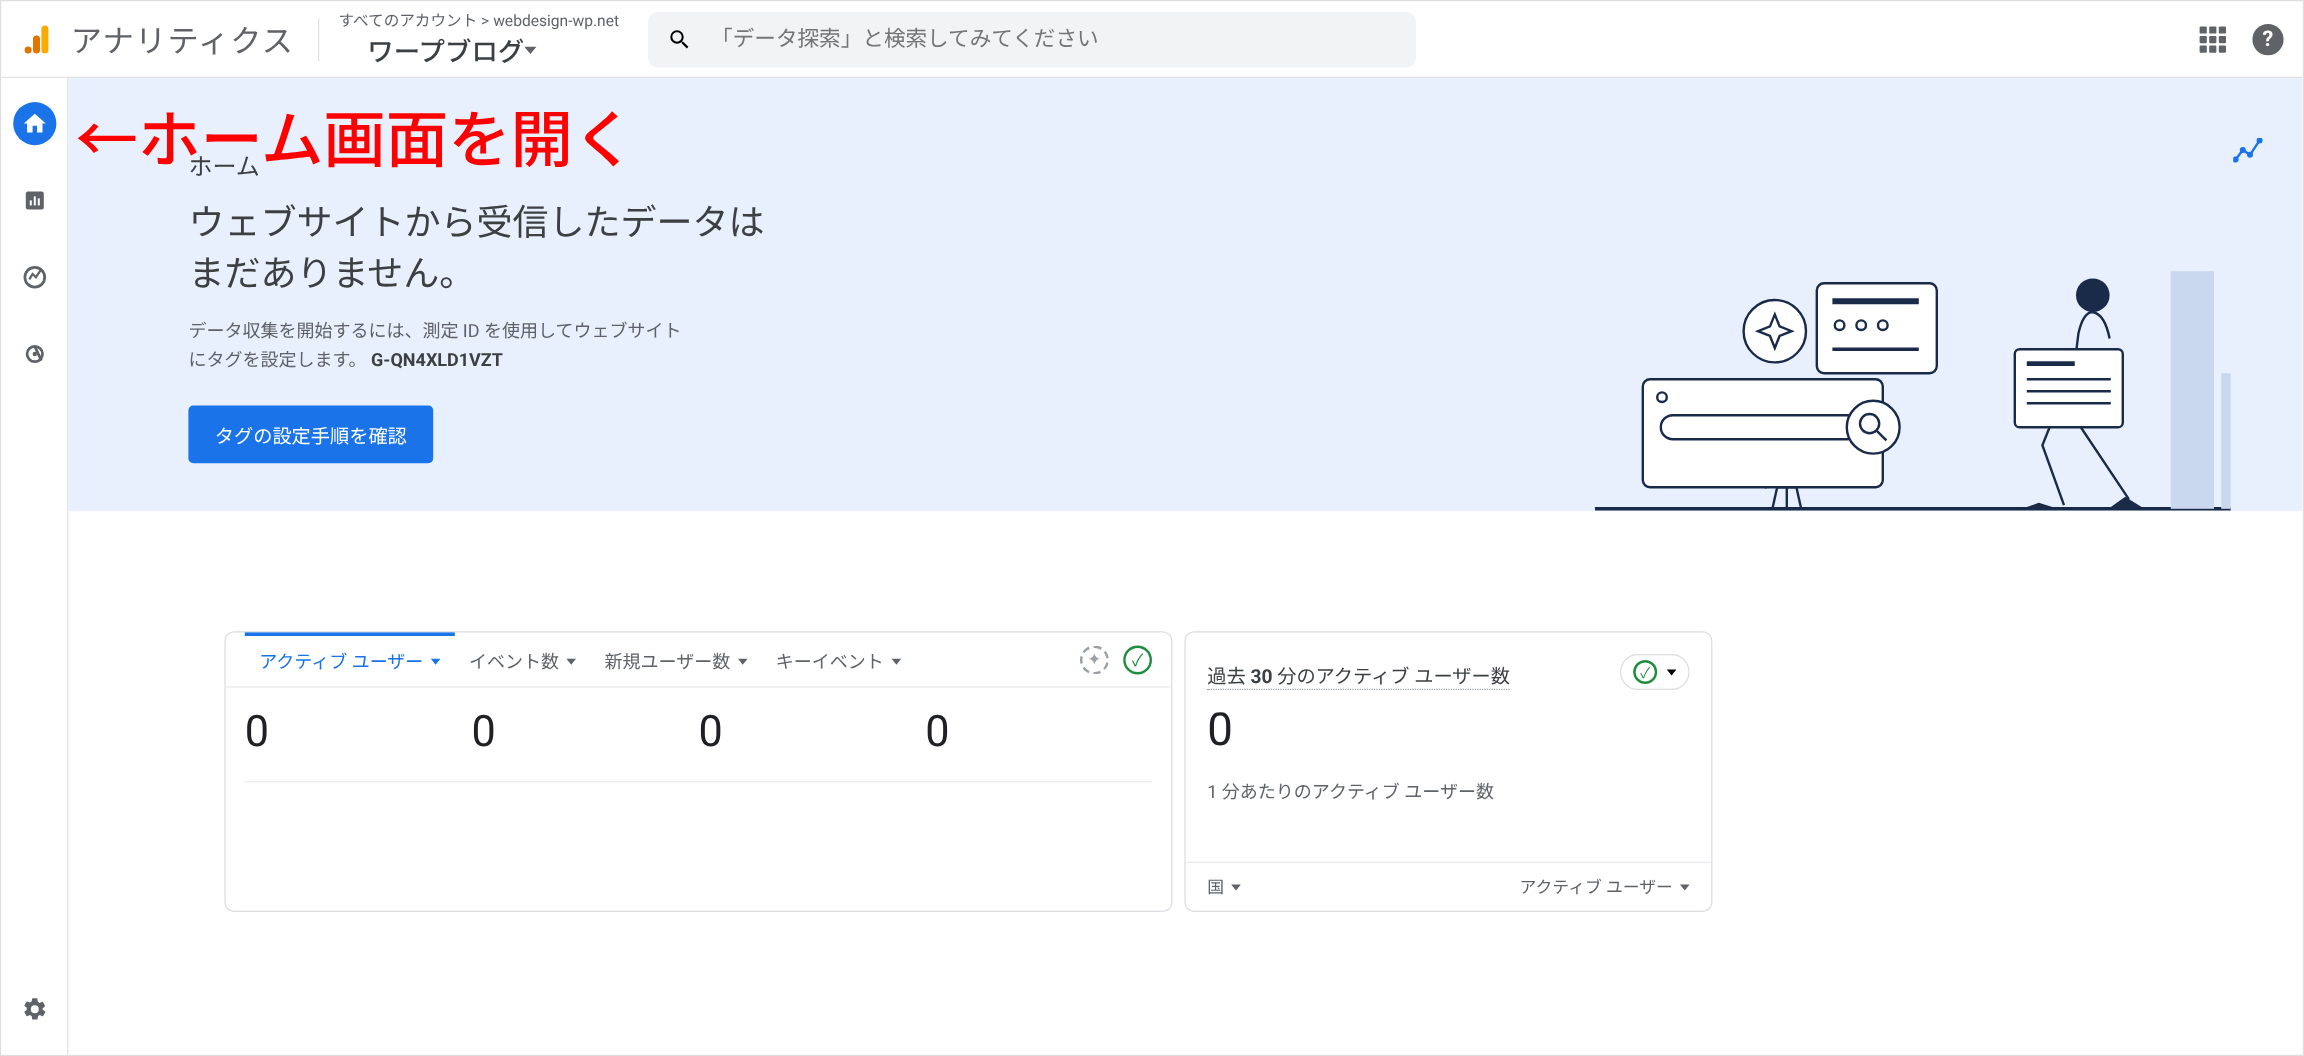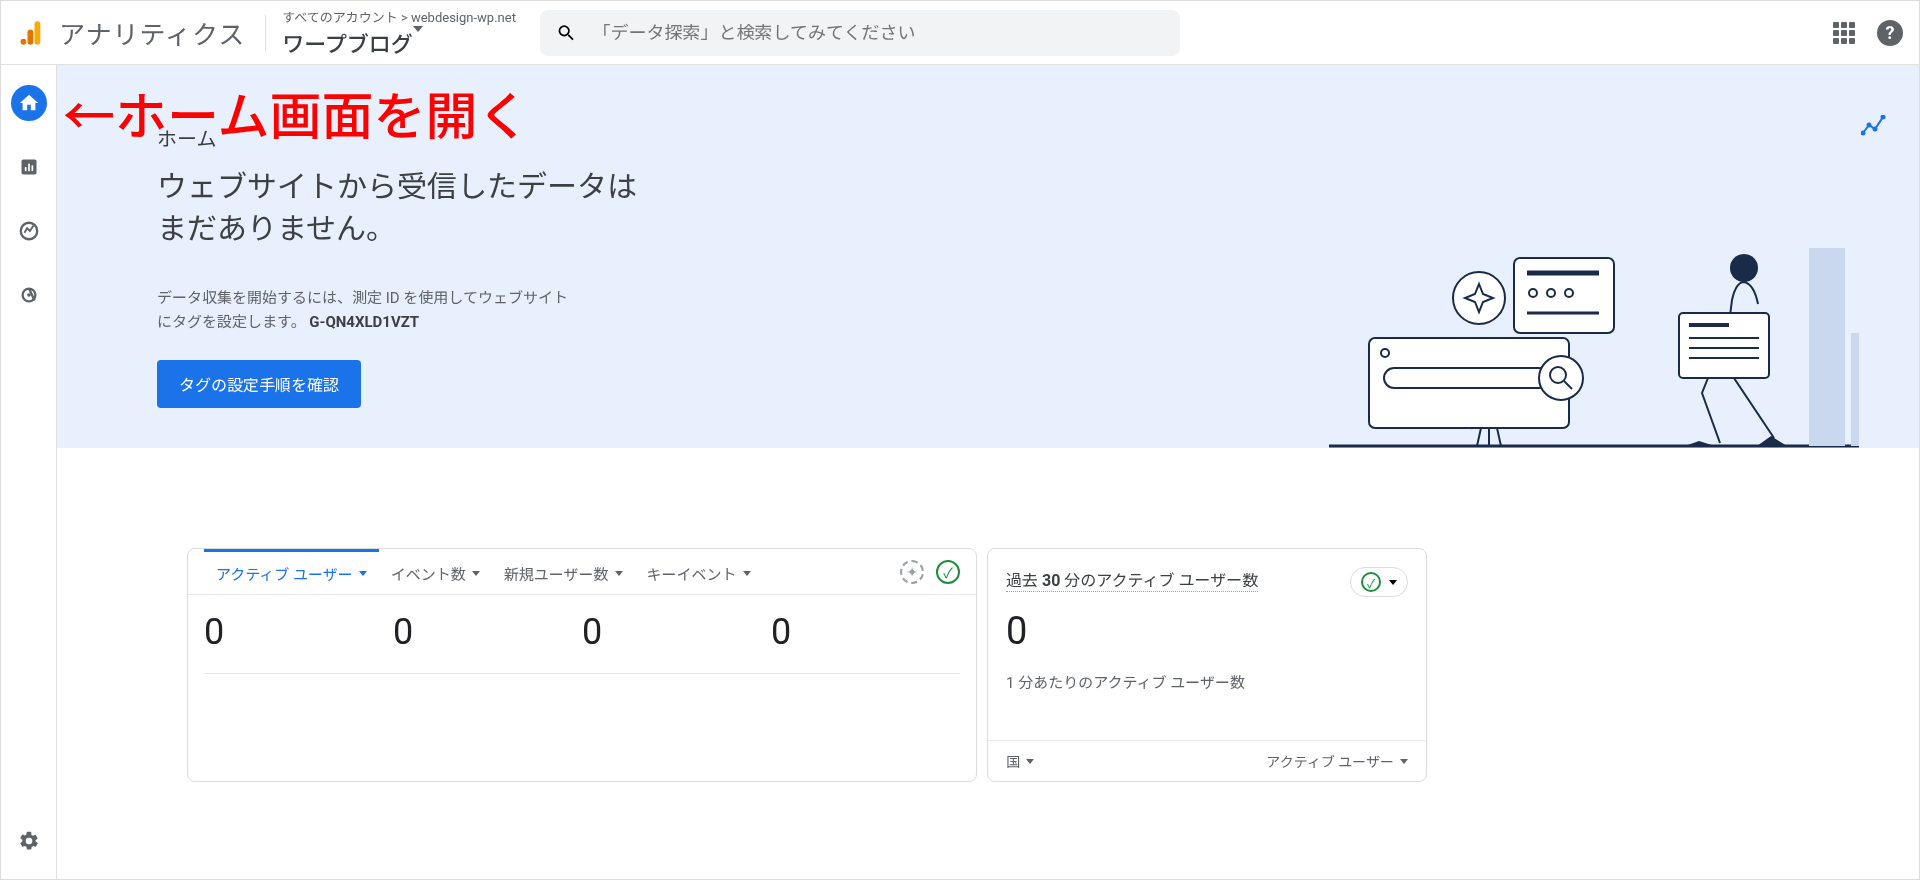--- a/index.html
+++ b/index.html
@@ -5,21 +5,21 @@
 * { margin:0; padding:0; box-sizing:border-box; font-family:"Roboto","Noto Sans JP",Arial,sans-serif; }
 body { width:1920px; height:880px; background:#fff; overflow:hidden; position:relative; border:1px solid #ddd; }
 
 
 .header { height:64px; display:flex; align-items:center; padding:0 16px; border-bottom:1px solid #e0e0e0; }
 .logo { width:28px; height:28px; margin-right:14px; }
 .product-name { font-size:26px; color:#5f6368; margin-right:20px; letter-spacing:1px; }
 .divider-v { width:1px; height:36px; background:#e0e0e0; margin-right:16px; }
 .account-block { display:flex; flex-direction:column; margin-right:24px; min-width:230px; }
 .account-path { font-size:13px; color:#5f6368; }
-.property-row { display:flex; gap:0; }
+.property-row { display:flex; align-items:center; gap:0;margin-left:24px; }
 .property-name { font-size:22px; font-weight:500; color:#3c4043; }
 .chev-down { width:0;height:0;border-left:5px solid transparent;border-right:5px solid transparent;border-top:6px solid #5f6368; }
 .search-bar { flex:0 0 640px; height:46px; background:#f1f3f4; border-radius:8px; display:flex; align-items:center; padding:0 16px; gap:16px; }
 .search-bar input { border:none; background:transparent; font-size:18px; color:#0c4a6e; outline:none; width:100%; }
 .spacer { flex:1; }
 .header-icons { display:flex; gap:22px; align-items:center; }
 .apps-icon { width:22px;height:22px; display:grid; grid-template-columns:repeat(3,6px); grid-template-rows:repeat(3,6px); gap:2px; }
 .apps-icon span { background:#5f6368; border-radius:1px; }
 .help-icon { width:26px;height:26px;border-radius:50%; background:#5f6368; color:#fff; display:flex;align-items:center;justify-content:center; font-size:18px; font-weight:bold; }
 
@@ -29,21 +29,21 @@
 .sb-item.active { background:#1a73e8; color:#fff; }
 .sb-settings { margin-top:auto; margin-bottom:20px; }
 
 
 .annotation { position:absolute; left:62px; top:74px; font-size:52px; color:#ff0000; font-weight:500; display:flex; align-items:center; z-index:10; white-space:nowrap; }
 
 
 .main { position:absolute; left:56px; top:64px; right:0; bottom:0; overflow:auto; }
 .hero { background:#e8f0fe; padding:40px 0 40px 100px; position:relative; min-height:340px; }
 .hero-title-small { font-size:20px; color:#3c4043; margin-bottom:14px;margin-top:18px; }
-.hero-heading { font-size:30px; color:#3c4043; line-height:1.4; margin-bottom:36px; }
+.hero-heading { font-size:30px; color:#3c4043; line-height:1.4; margin-bottom:14px; }
 .hero-desc { font-size:15px; color:#5f6368; line-height:1.6; max-width:420px; margin-bottom:4px; }
 .hero-id { font-size:15px; color:#3c4043; font-weight:bold; }
 .hero-btn { margin-top:22px; background:#1a73e8; color:#fff; border:none; padding:12px 22px; font-size:16px; border-radius:4px; cursor:pointer; }
 .hero-illus { position:absolute; right:60px; bottom:0; width:530px; height:230px; }
 .trend-icon { position:absolute; right:30px; top:50px; color:#1a73e8; font-size:22px; }
 
 
 .cards { display:flex; gap:10px; padding:100px 40px 0 130px; }
 .card { background:#fff; border:1px solid #dadce0; border-radius:8px; flex:1; position:relative; }
 .card-a { flex:0 0 790px; }
@@ -53,21 +53,21 @@
 .tab.active { color:#1a73e8; border-top:3px solid #1a73e8; padding-top:11px; }
 .tri { width:0;height:0;border-left:4px solid transparent;border-right:4px solid transparent;border-top:5px solid currentColor; margin-left:2px; }
 .tab-icons { margin-left:auto; display:flex; gap:12px; align-items:center; }
 .circ { width:24px;height:24px;border-radius:50%;border:2px solid #1e8e3e; display:flex;align-items:center;justify-content:center;color:#1e8e3e;font-size:14px; }
 .circ.dashed { border:2px dashed #9aa0a6; color:#9aa0a6; }
 .metrics { display:flex; padding:10px 16px 20px; }
 .metric { flex:1; }
 .metric-val { font-size:36px; color:#202124; padding-top:6px; }
 .divider-h { height:1px; background:#e8eaed; margin:0 16px; }
 
-.card-b-header { padding:18px 18px 8px; display:flex; align-items:flex-start; }
+.card-b-header { padding:18px 18px 8px; display:flex; align-items:flex-end; }
 .card-b-title { font-size:16px; color:#3c4043; border-bottom:1px dotted #9aa0a6; }
 .card-b-title .bold { font-weight:bold; }
 .pill { margin-left:auto; display:flex; align-items:center; gap:6px; border:1px solid #dadce0; border-radius:20px; padding:4px 10px; }
 .big-zero { font-size:38px; color:#202124; padding:4px 18px 10px; }
 .sub-label { font-size:15px; color:#5f6368; padding:8px 18px; }
 .drop-row { display:flex; justify-content:space-between; padding:10px 18px; font-size:14px; color:#5f6368; border-top:1px solid #e8eaed; }
 .drop { display:flex; align-items:center; gap:4px; }
 
 
 .mono { fill:currentColor; }

